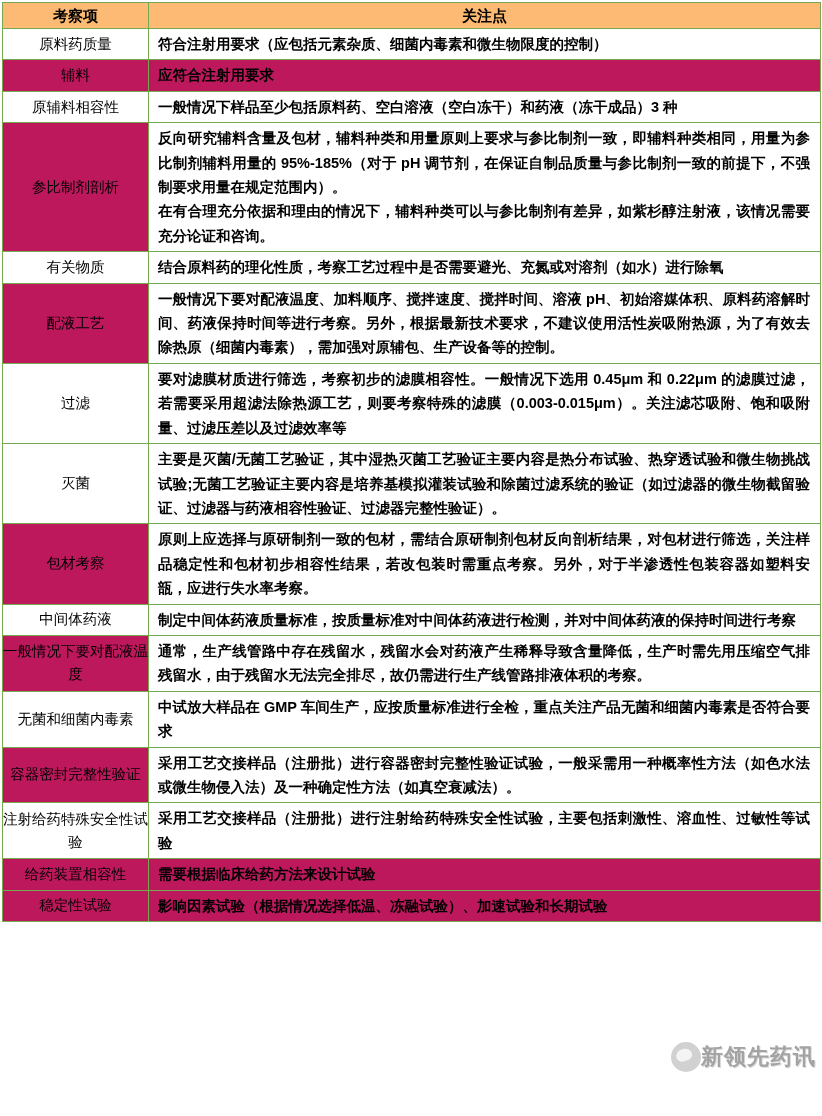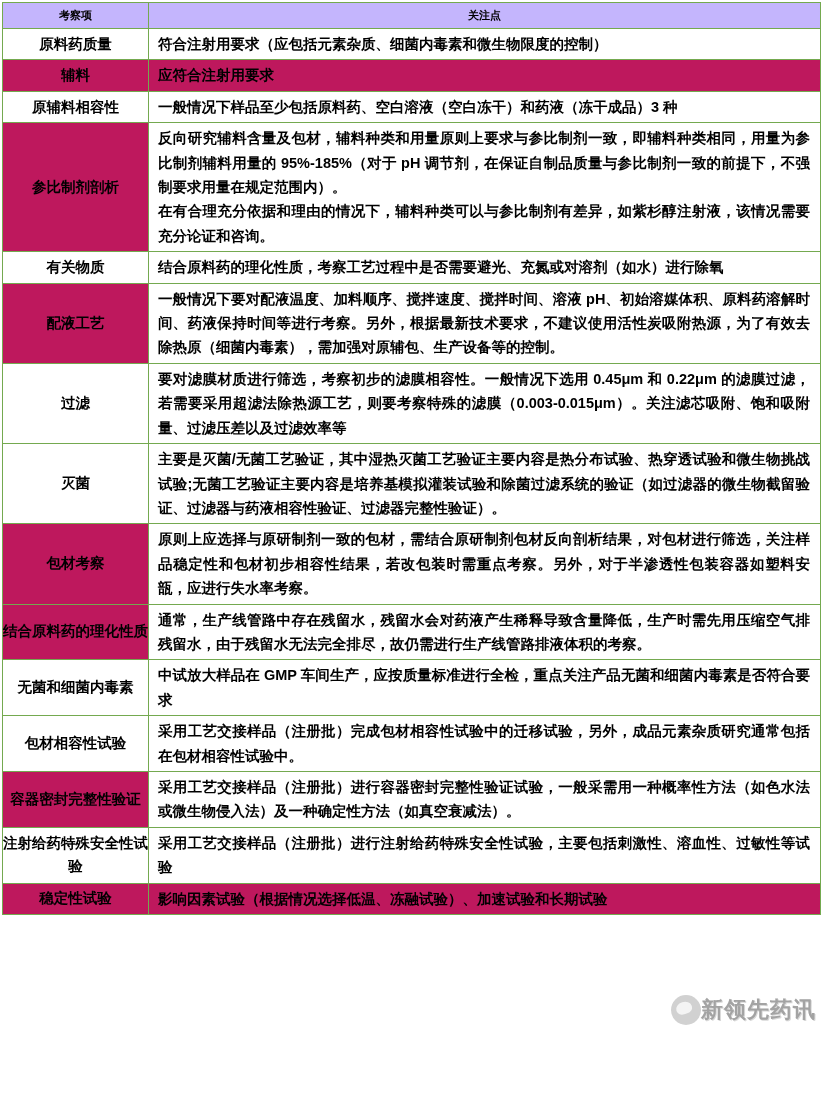--- a/index.html
+++ b/index.html
@@ -17,48 +17,48 @@
   col.c-item{width:146px;}
   col.c-detail{width:672px;}
   td,th{
     border:1.6px solid #74a94f;
     color:#000;
     font-size:14.5px;
     vertical-align:middle;
     box-sizing:border-box;
   }
   th{
-    background:#c4b5fd;
+    background:#fdba74;
     font-weight:700;
-    font-size:11px;
+    font-size:15px;
     text-align:center;
     padding:2px 4px;
     line-height:21px;
   }
   td.item-cell{
     text-align:center;
-    font-weight:700;
+    font-weight:400;
     padding:3px 0;
     line-height:23px;
     background:#ffffff;
   }
   td.detail-cell{
     text-align:justify;
     font-weight:600;
     padding:3px 10px 3px 9px;
     line-height:24.4px;
     white-space:pre-line;
     background:#ffffff;
     margin-left:36px;
   }
   td.green{background:#be185d;}
   .watermark{
     position:absolute;
     right:6px;
-    top:995px;
+    top:1042px;
     display:flex;
     align-items:center;
     color:#a8a8a8;
     pointer-events:none;
     justify-content:center;
   }
   .wm-logo{
     width:30px;height:30px;border-radius:50%;
     background:#c9c9c9;
     position:relative;
@@ -126,38 +126,42 @@
       </tr>
       <tr>
         <td class="item-cell">灭菌</td>
         <td class="detail-cell">主要是灭菌/无菌工艺验证，其中湿热灭菌工艺验证主要内容是热分布试验、热穿透试验和微生物挑战试验;无菌工艺验证主要内容是培养基模拟灌装试验和除菌过滤系统的验证（如过滤器的微生物截留验证、过滤器与药液相容性验证、过滤器完整性验证）。</td>
       </tr>
       <tr>
         <td class="item-cell green">包材考察</td>
         <td class="detail-cell">原则上应选择与原研制剂一致的包材，需结合原研制剂包材反向剖析结果，对包材进行筛选，关注样品稳定性和包材初步相容性结果，若改包装时需重点考察。另外，对于半渗透性包装容器如塑料安瓿，应进行失水率考察。</td>
       </tr>
       <tr>
-        <td class="item-cell green">结合原料药的理化性质</td>
+        <td class="item-cell">中间体药液</td>
+        <td class="detail-cell">制定中间体药液质量标准，按质量标准对中间体药液进行检测，并对中间体药液的保持时间进行考察</td>
+      </tr>
+      <tr>
+        <td class="item-cell green">一般情况下要对配液温度</td>
         <td class="detail-cell">通常，生产线管路中存在残留水，残留水会对药液产生稀释导致含量降低，生产时需先用压缩空气排残留水，由于残留水无法完全排尽，故仍需进行生产线管路排液体积的考察。</td>
       </tr>
       <tr>
         <td class="item-cell">无菌和细菌内毒素</td>
         <td class="detail-cell">中试放大样品在 GMP 车间生产，应按质量标准进行全检，重点关注产品无菌和细菌内毒素是否符合要求</td>
-      </tr>
-      <tr>
-        <td class="item-cell">包材相容性试验</td>
-        <td class="detail-cell">采用工艺交接样品（注册批）完成包材相容性试验中的迁移试验，另外，成品元素杂质研究通常包括在包材相容性试验中。</td>
       </tr>
       <tr>
         <td class="item-cell green">容器密封完整性验证</td>
         <td class="detail-cell">采用工艺交接样品（注册批）进行容器密封完整性验证试验，一般采需用一种概率性方法（如色水法或微生物侵入法）及一种确定性方法（如真空衰减法）。</td>
       </tr>
       <tr>
         <td class="item-cell">注射给药特殊安全性试验</td>
         <td class="detail-cell">采用工艺交接样品（注册批）进行注射给药特殊安全性试验，主要包括刺激性、溶血性、过敏性等试验</td>
+      </tr>
+      <tr>
+        <td class="item-cell green">给药装置相容性</td>
+        <td class="detail-cell green">需要根据临床给药方法来设计试验</td>
       </tr>
       <tr>
         <td class="item-cell green">稳定性试验</td>
         <td class="detail-cell green">影响因素试验（根据情况选择低温、冻融试验）、加速试验和长期试验</td>
       </tr>
     </tbody>
 </table>
 
 <div class="watermark">
   <div class="wm-logo"></div>

